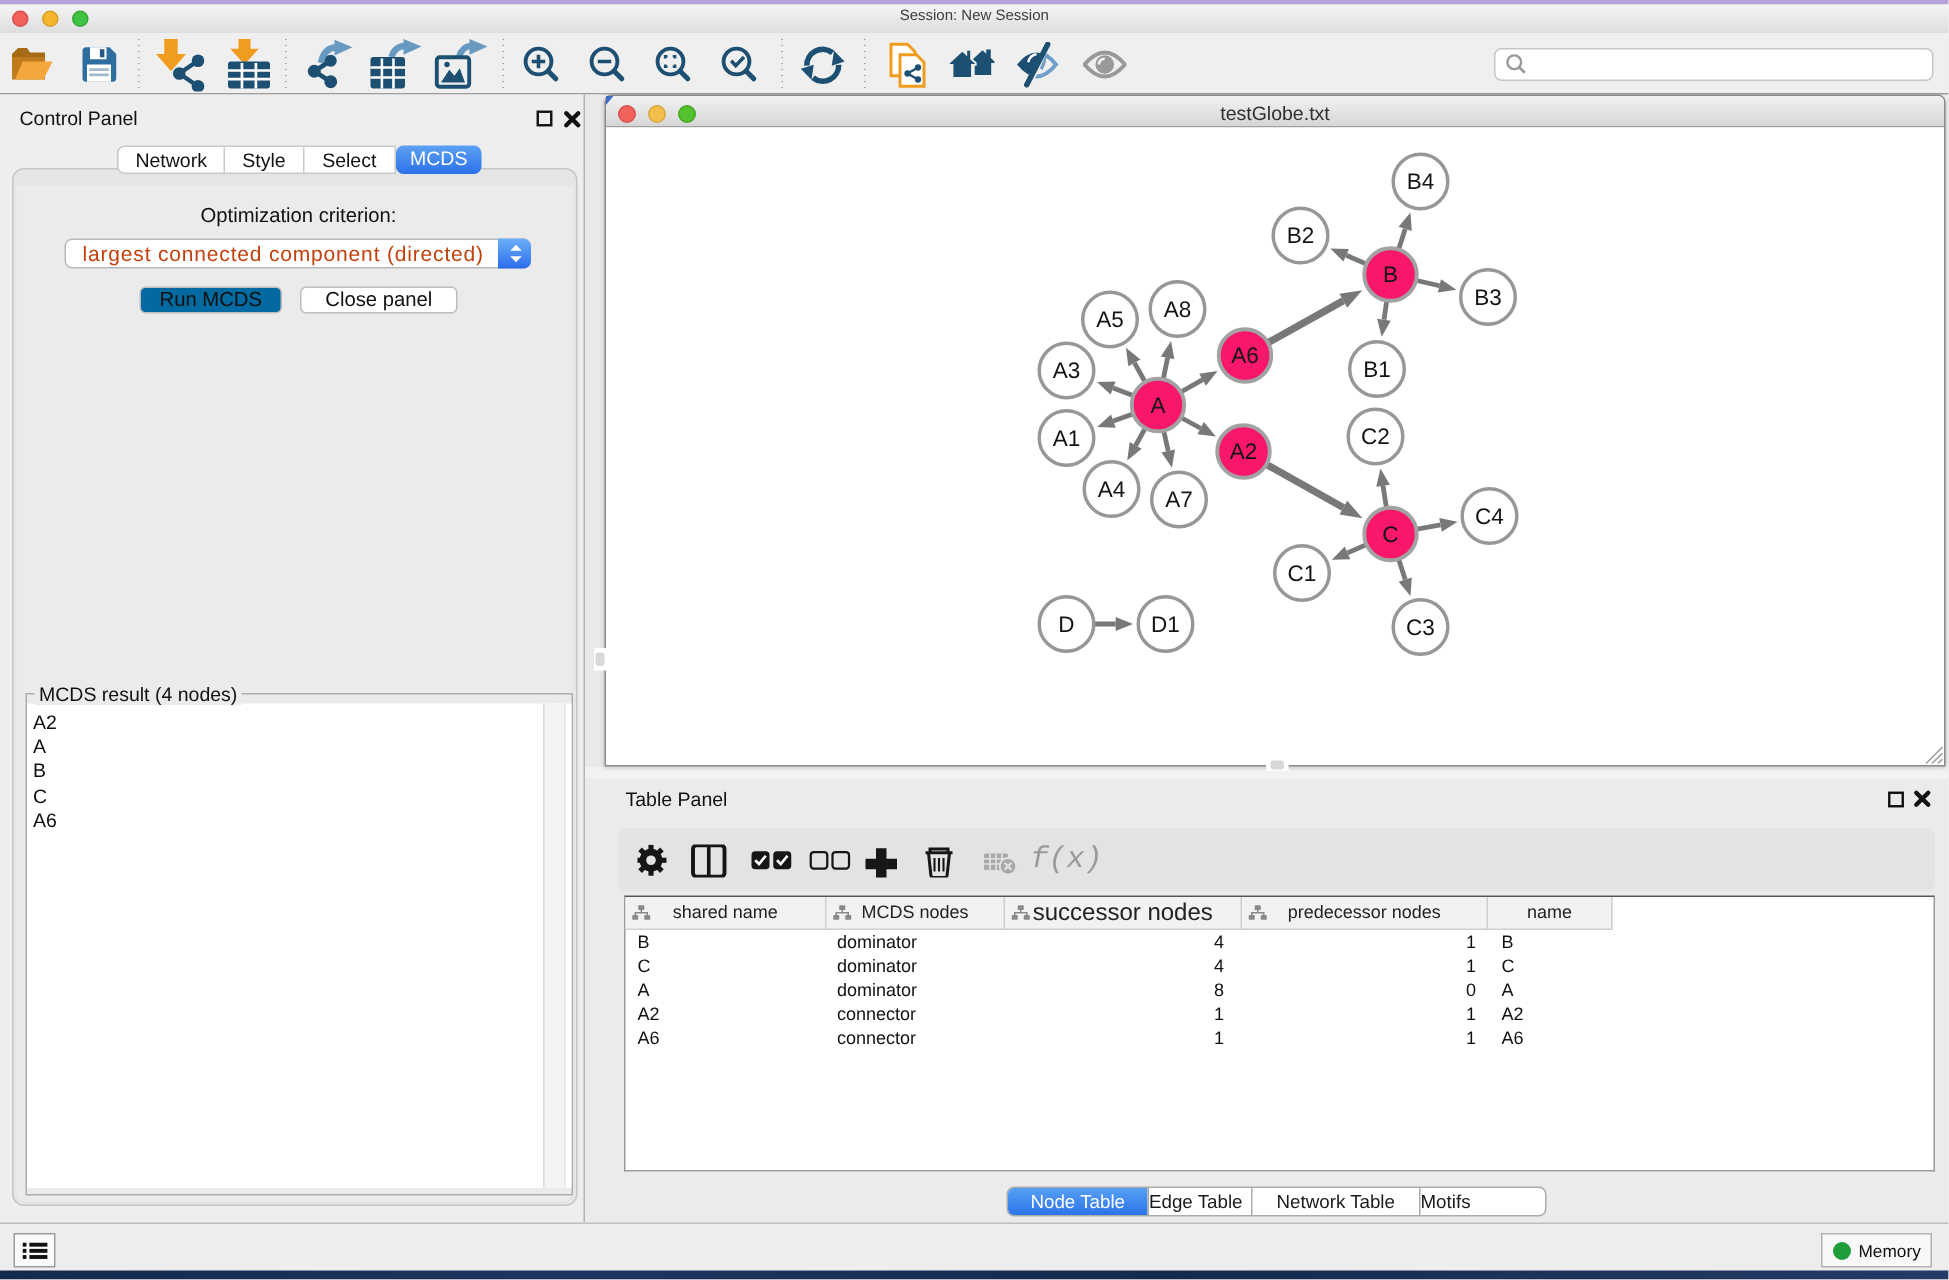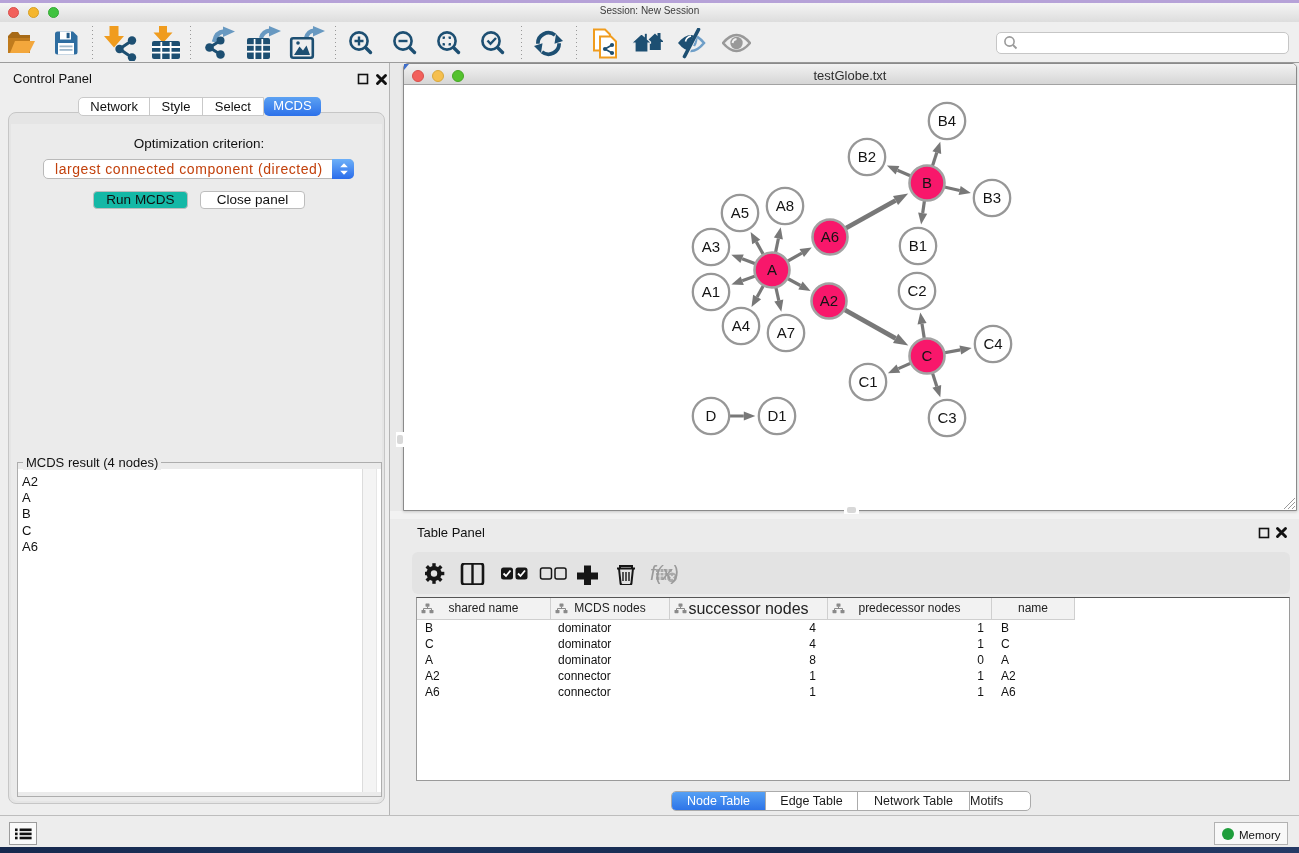--- a/index.html
+++ b/index.html
@@ -168,21 +168,21 @@
 </div>
 <div class="a" style="left:264px;top:97px;width:57px;height:19px;background:linear-gradient(#5ca1f2,#2c71ea);border-radius:5px;text-align:center;font-size:13px;color:#fff;padding-top:1px">MCDS</div>
 <div class="a" style="left:9px;top:136px;width:380px;text-align:center;font-size:13.5px;color:#111">Optimization criterion:</div>
 <div class="a" style="left:43px;top:159px;width:311px;height:20px;background:#fff;border:1px solid #b9b9b9;border-radius:5px"></div>
 <div class="a" style="left:55px;top:161px;font-size:14px;letter-spacing:0.55px;color:#c2410c">largest connected component (directed)</div>
 <div class="a" style="left:332px;top:159px;width:22px;height:20px;background:linear-gradient(#6db0f8,#2a6ceb);border-radius:0 5px 5px 0"></div>
 <svg class="a" style="left:338px;top:162px" width="12" height="14" viewBox="0 0 12 14">
  <path d="M2.2 5.2 L6 1.2 L9.8 5.2 Z" fill="#fff"></path>
     <path d="M2.2 8.8 L6 12.8 L9.8 8.8 Z" fill="#fff"></path>
 </svg>
-<div class="a" style="left:93px;top:191px;width:95px;height:18px;background:#14b8a6;border:1px solid #bdbdbd;border-radius:4px;text-align:center;font-size:13.5px;color:#111;padding-top:0px">Run MCDS</div>
+<div class="a" style="left:93px;top:191px;width:95px;height:18px;background:#0369a1;border:1px solid #bdbdbd;border-radius:4px;text-align:center;font-size:13.5px;color:#111;padding-top:0px">Run MCDS</div>
 <div class="a" style="left:200px;top:191px;width:105px;height:18px;background:#fff;border:1px solid #bdbdbd;border-radius:4px;text-align:center;font-size:13.5px;color:#111;padding-top:0px">Close panel</div>
 <div class="a" style="left:17px;top:462px;width:365px;height:335px;border:1px solid #adadad"></div>
 <div class="a" style="left:18px;top:469px;width:363px;height:323px;background:#fff"></div>
 <div class="a" style="left:23px;top:455px;background:#ebebeb;padding:0 3px;font-size:13px;color:#111">MCDS result (4 nodes)</div>
 <div class="a" style="left:362px;top:469px;width:15px;height:323px;background:#f4f4f4;border-left:1px solid #dcdcdc;border-right:1px solid #e6e6e6"></div>
 <div class="a" style="left:22px;top:474px;font-size:13px;color:#111;line-height:16.2px">A2<br>A<br>B<br>C<br>A6</div>
 
 <div class="a" style="left:390px;top:63px;width:13px;height:456px;background:#e9e9e9"></div>
 <div class="a" style="left:390px;top:511px;width:909px;height:8px;background:#f2f2f2"></div>
 <div class="a" style="left:403px;top:63px;width:894px;height:448px;background:#fff;border:1px solid #8a8a8a;border-radius:5px 5px 0 0;box-shadow:0 1px 3px rgba(0,0,0,0.18)"></div>
@@ -328,21 +328,21 @@
   <g fill="#a9a9a9" stroke="none">
    <rect x="231" y="6" width="16" height="11" rx="1"></rect>
   </g>
   <g stroke="#e3e3e3" stroke-width="1.1">
         <path d="M231 9.5 h16 M231 13 h16 M235 6 v11 M239 6 v11 M243 6 v11"></path>
       </g>
   <circle cx="247" cy="14.5" r="5.5" fill="#a9a9a9" stroke="#e3e3e3" stroke-width="1.2"></circle>
   <path d="M244.7 12.2 L249.3 16.8 M249.3 12.2 L244.7 16.8" stroke="#e3e3e3" stroke-width="1.4"></path>
  </g>
 </svg>
-<div class="a" style="left:650px;top:562px;font-family:Liberation Sans, sans-serif;font-style:italic;font-size:20px;color:#9a9a9a">f(x)</div>
+<div class="a" style="left:687px;top:562px;font-family:Liberation Mono, monospace;font-style:italic;font-size:20px;color:#9a9a9a">f(x)</div>
 <div class="a" style="left:416px;top:597px;width:874px;height:184px;background:#fff;border:1px solid #9a9a9a;border-top:1px solid #555"></div>
 <div class="a" style="left:417px;top:598px;width:658px;height:22px;background:#f2f2f2;border-bottom:1px solid #cfcfcf"></div>
 <div class="a" style="left:417px;top:598px;width:134px;height:22px;border-right:1px solid #cfcfcf;font-size:12px;color:#222;text-align:center;line-height:21px">shared name</div>
 <div class="a" style="left:421px;top:603px">
     <svg width="13" height="11" viewBox="0 0 13 11" style="vertical-align:-1px">
       <g fill="#8a8a8a">
         <rect x="4.5" y="0.5" width="4" height="3.2" rx="0.6"></rect>
         <rect x="0.5" y="7" width="4" height="3.2" rx="0.6"></rect>
         <rect x="8.5" y="7" width="4" height="3.2" rx="0.6"></rect>
         <path d="M6.5 3.5 V5.5 M2.5 7 V5.5 H10.5 V7" stroke="#8a8a8a" stroke-width="1" fill="none"></path>
@@ -403,21 +403,21 @@
 <div class="a" style="left:750px;top:669px;width:66px;text-align:right;font-size:12px;color:#111">1</div>
 <div class="a" style="left:920px;top:669px;width:64px;text-align:right;font-size:12px;color:#111">1</div>
 <div class="a" style="left:1001px;top:669px;font-size:12px;color:#111">A2</div>
 <div class="a" style="left:425px;top:685px;font-size:12px;color:#111">A6</div>
 <div class="a" style="left:558px;top:685px;font-size:12px;color:#111">connector</div>
 <div class="a" style="left:750px;top:685px;width:66px;text-align:right;font-size:12px;color:#111">1</div>
 <div class="a" style="left:920px;top:685px;width:64px;text-align:right;font-size:12px;color:#111">1</div>
 <div class="a" style="left:1001px;top:685px;font-size:12px;color:#111">A6</div>
 <div class="a" style="left:671px;top:791px;width:360px;height:20px;background:#fff;border:1px solid #ababab;border-radius:5px;overflow:hidden;display:flex">
  <div style="width:93px;background:linear-gradient(#55a0f4,#2d74e8);color:#fff;text-align:center;font-size:12.5px;padding-top:2px">Node Table</div>
- <div style="width:93px;border-right:1px solid #ababab;border-left:1px solid #ababab;color:#1a1a1a;text-align:center;font-size:12.5px;padding-top:2px">Edge Table</div>
+ <div style="width:70px;border-right:1px solid #ababab;border-left:1px solid #ababab;color:#1a1a1a;text-align:left;font-size:12.5px;padding-top:2px">Edge Table</div>
  <div style="width:112px;border-right:1px solid #ababab;color:#1a1a1a;text-align:center;font-size:12.5px;padding-top:2px">Network Table</div>
  <div style="flex:1;color:#1a1a1a;text-align:left;font-size:12.5px;padding-top:2px">Motifs</div>
 </div>
 
 <div class="a" style="left:0;top:815px;width:1299px;height:32px;background:#ededed;border-top:1px solid #bdbdbd"></div>
 <div class="a" style="left:9px;top:822px;width:28px;height:23px;background:#fafafa;border:1px solid #9c9c9c"></div>
 <svg class="a" style="left:15px;top:828px" width="17" height="12" viewBox="0 0 17 12">
  <g fill="#111">
       <rect x="0" y="0.5" width="2.6" height="2.6"></rect>
       <rect x="0" y="4.6" width="2.6" height="2.6"></rect>

